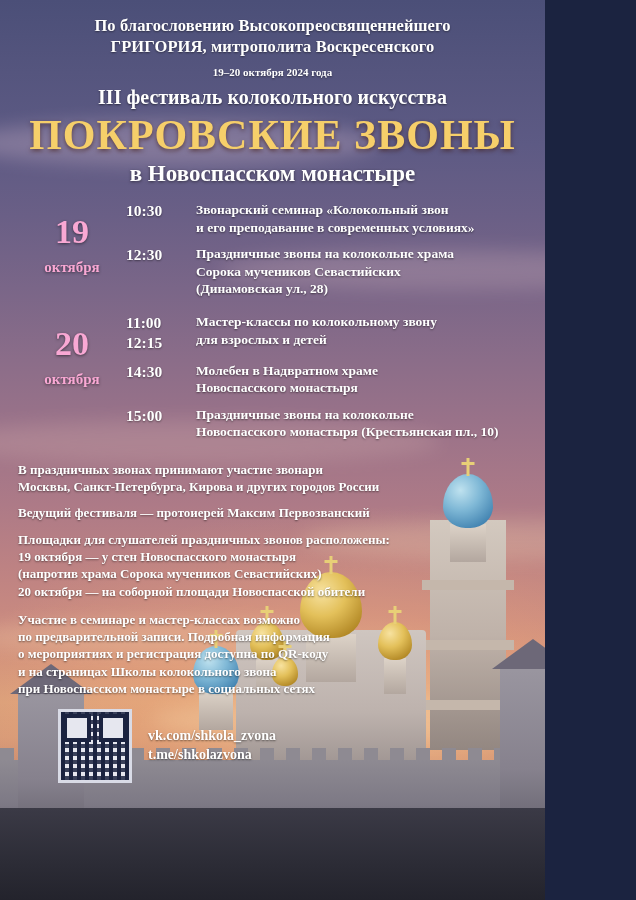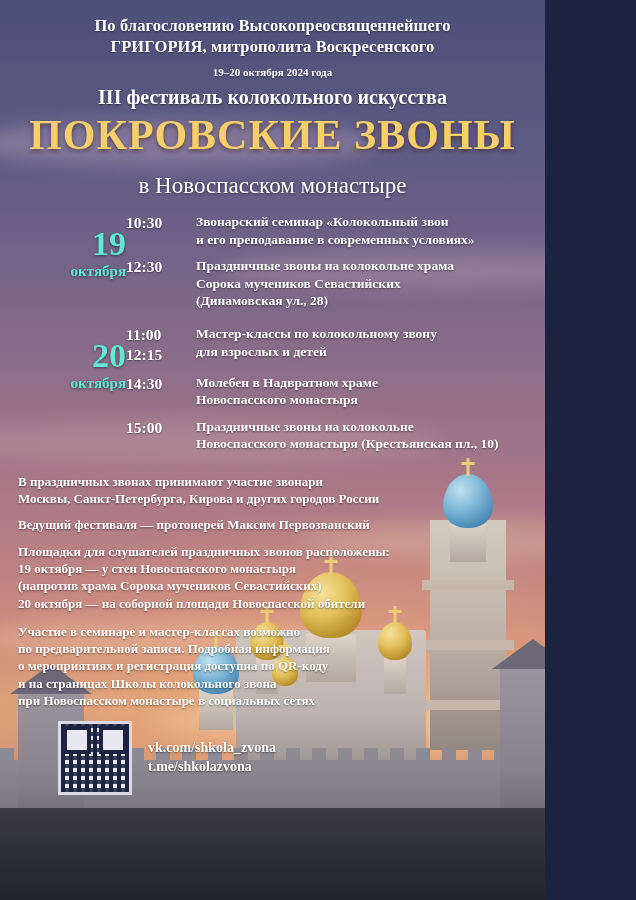--- a/index.html
+++ b/index.html
@@ -153,37 +153,37 @@
     margin-top:8px; font-weight:bold; font-size:20px; color:#ffffff;
     text-shadow:0 1px 2px rgba(0,0,0,0.5);
   }
   .title-main {
     margin-top:2px;
     font-size:42px; font-weight:bold; letter-spacing:1px;
     color:#f6cf6a;
     text-shadow:0 2px 4px rgba(60,20,10,0.55);
   }
   .subtitle {
-    margin-top:14px; font-size:23px; font-weight:normal; color:#ffffff;
+    margin-top:2px; font-size:23px; font-weight:bold; color:#ffffff;
     text-shadow:0 1px 3px rgba(0,0,0,0.5);
   }
 
   
   .schedule { margin-top:14px; }
   .day-block { display:flex; align-items:flex-start; margin-bottom:6px; }
   .day-col {
-    width:108px; flex:0 0 108px; text-align:right; color:#5eead4;
+    width:108px; flex:0 0 108px; text-align:center; color:#f9a8d4;
     padding-top:14px;
   }
   .day-num {
     font-size:34px; font-weight:bold; line-height:1;
     text-shadow:0 1px 3px rgba(0,0,0,0.5);
   }
   .day-mon {
-    font-size:15px; font-weight:bold; margin-top:2px;
+    font-size:15px; font-weight:bold; margin-top:10px;
     text-shadow:0 1px 3px rgba(0,0,0,0.5);
   }
   .rows { flex:1; }
   .row { display:flex; align-items:flex-start; margin-bottom:9px;font-family:Liberation Serif, serif; }
   .times-stack { width:70px; flex:0 0 70px; }
   .times-stack .t {
     color:#ffffff; font-weight:bold; font-size:15.5px; line-height:1.28;
     text-shadow:0 1px 2px rgba(0,0,0,0.45);
   }
   .desc {

